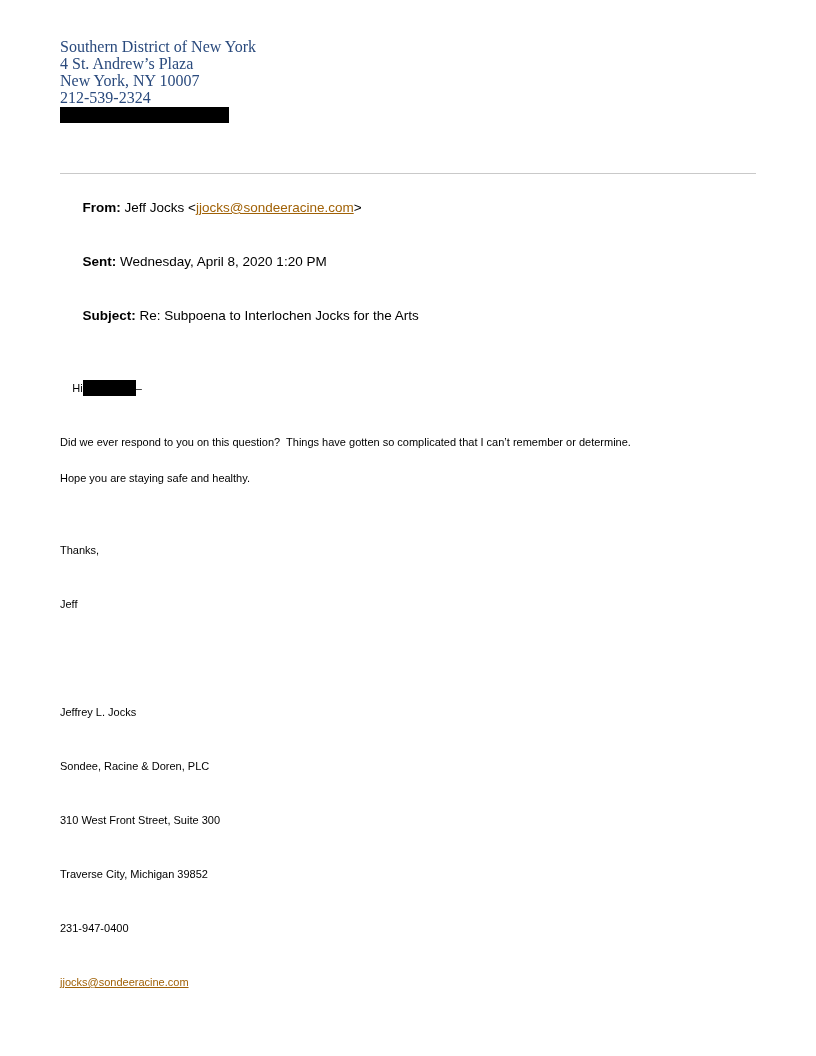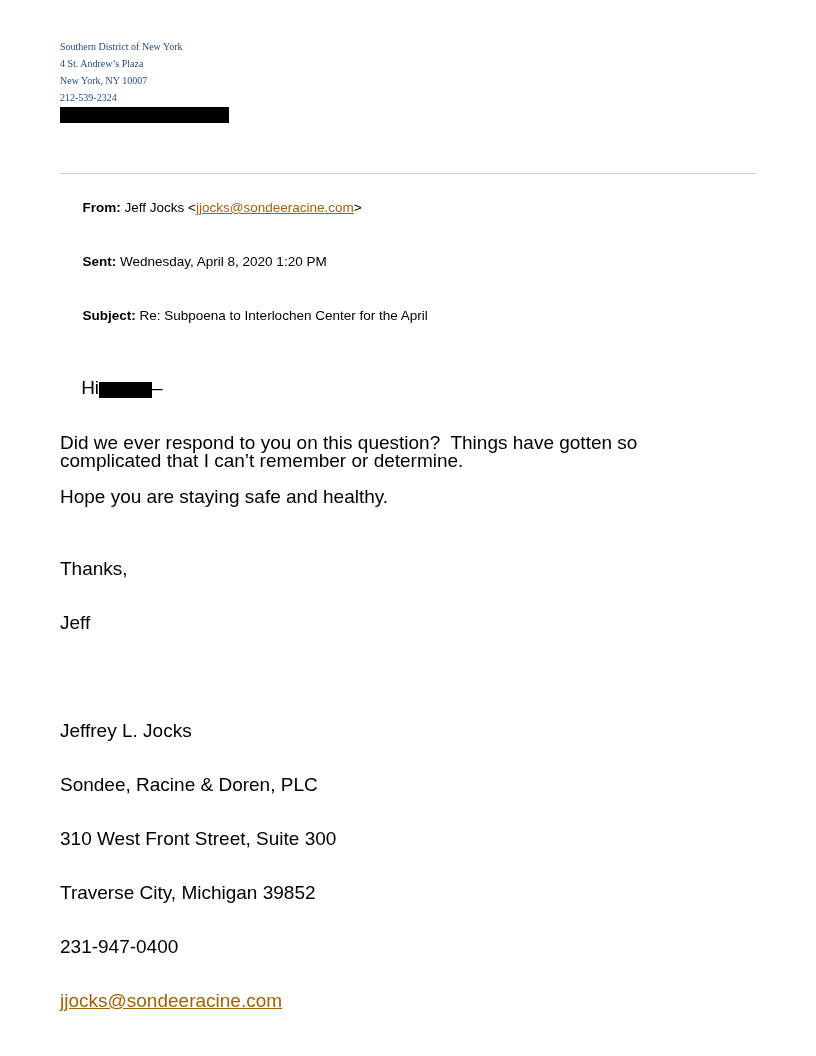--- a/index.html
+++ b/index.html
@@ -3,30 +3,30 @@
 <meta charset="utf-8">
 <style>
   * { margin:0; padding:0; box-sizing:border-box; }
   html,body { background:#ffffff; }
   body { font-family:"Liberation Sans", sans-serif; }
   .page {
     position:relative; width:816px; height:1056px; background:#fff;
     padding:38px 60px 0 60px; overflow:hidden;
   }
   
-  .letterhead { font-family:"Liberation Serif", serif; font-size:10px; line-height:17px; color:#2A4A7D; }
+  .letterhead { font-family:"Liberation Serif", serif; font-size:16px; line-height:17px; color:#2A4A7D; }
   .lh-bar { display:block; width:169px; height:16px; background:#000; margin-top:1px; }
   
   .hr1 { height:1px; background:#C9C9C9; margin-top:50px; }
   
   .hdr1 { margin-top:7px; font-size:13.5px; line-height:18px; color:#000; }
   .lbl { font-weight:bold; }
   .hline { white-space:pre-wrap; }
   
-  .b1 { font-size:19px; line-height:18px; color:#000; max-width:680px; white-space:pre-wrap; }
+  .b1 { font-size:11px; line-height:18px; color:#000; max-width:680px; white-space:pre-wrap; }
   .mt18 { margin-top:18px; }
   
   a.lnk { color:#a16207; text-decoration:underline; cursor:pointer; }
   
   .rb { display:inline-block; background:#000; height:15px; vertical-align:-3px; }
   .w-to1{width:148px} .w-to2{width:131px}
   .w-hi{width:53px; height:16px; vertical-align:-4px;}
   .sigline { display:block; }
 </style>
 </head>
@@ -45,21 +45,21 @@
   <div class="hr1"></div>
 
   <div class="hdr1">
     <div class="hline">
       <span class="lbl">From:</span><span> Jeff Jocks &lt;</span><a class="lnk">jjocks@sondeeracine.com</a><span>&gt;</span>
     </div>
     <div class="hline">
       <span class="lbl">Sent:</span><span> Wednesday, April 8, 2020 1:20 PM</span>
     </div>
     <div class="hline">
-      <span class="lbl">Subject:</span><span> Re: Subpoena to Interlochen Center for the April</span>
+      <span class="lbl">Subject:</span><span> Re: Subpoena to Interlochen Jocks for the Arts</span>
     </div>
   </div>
 
   <div class="b1 mt18">
     <span>Hi</span><span class="rb w-hi"></span><span>–</span>
   </div>
 
   <div class="b1 mt18">Did we ever respond to you on this question?  Things have gotten so complicated that I can’t remember or determine.</div>
   <div class="b1 mt18">Hope you are staying safe and healthy.</div>
 

